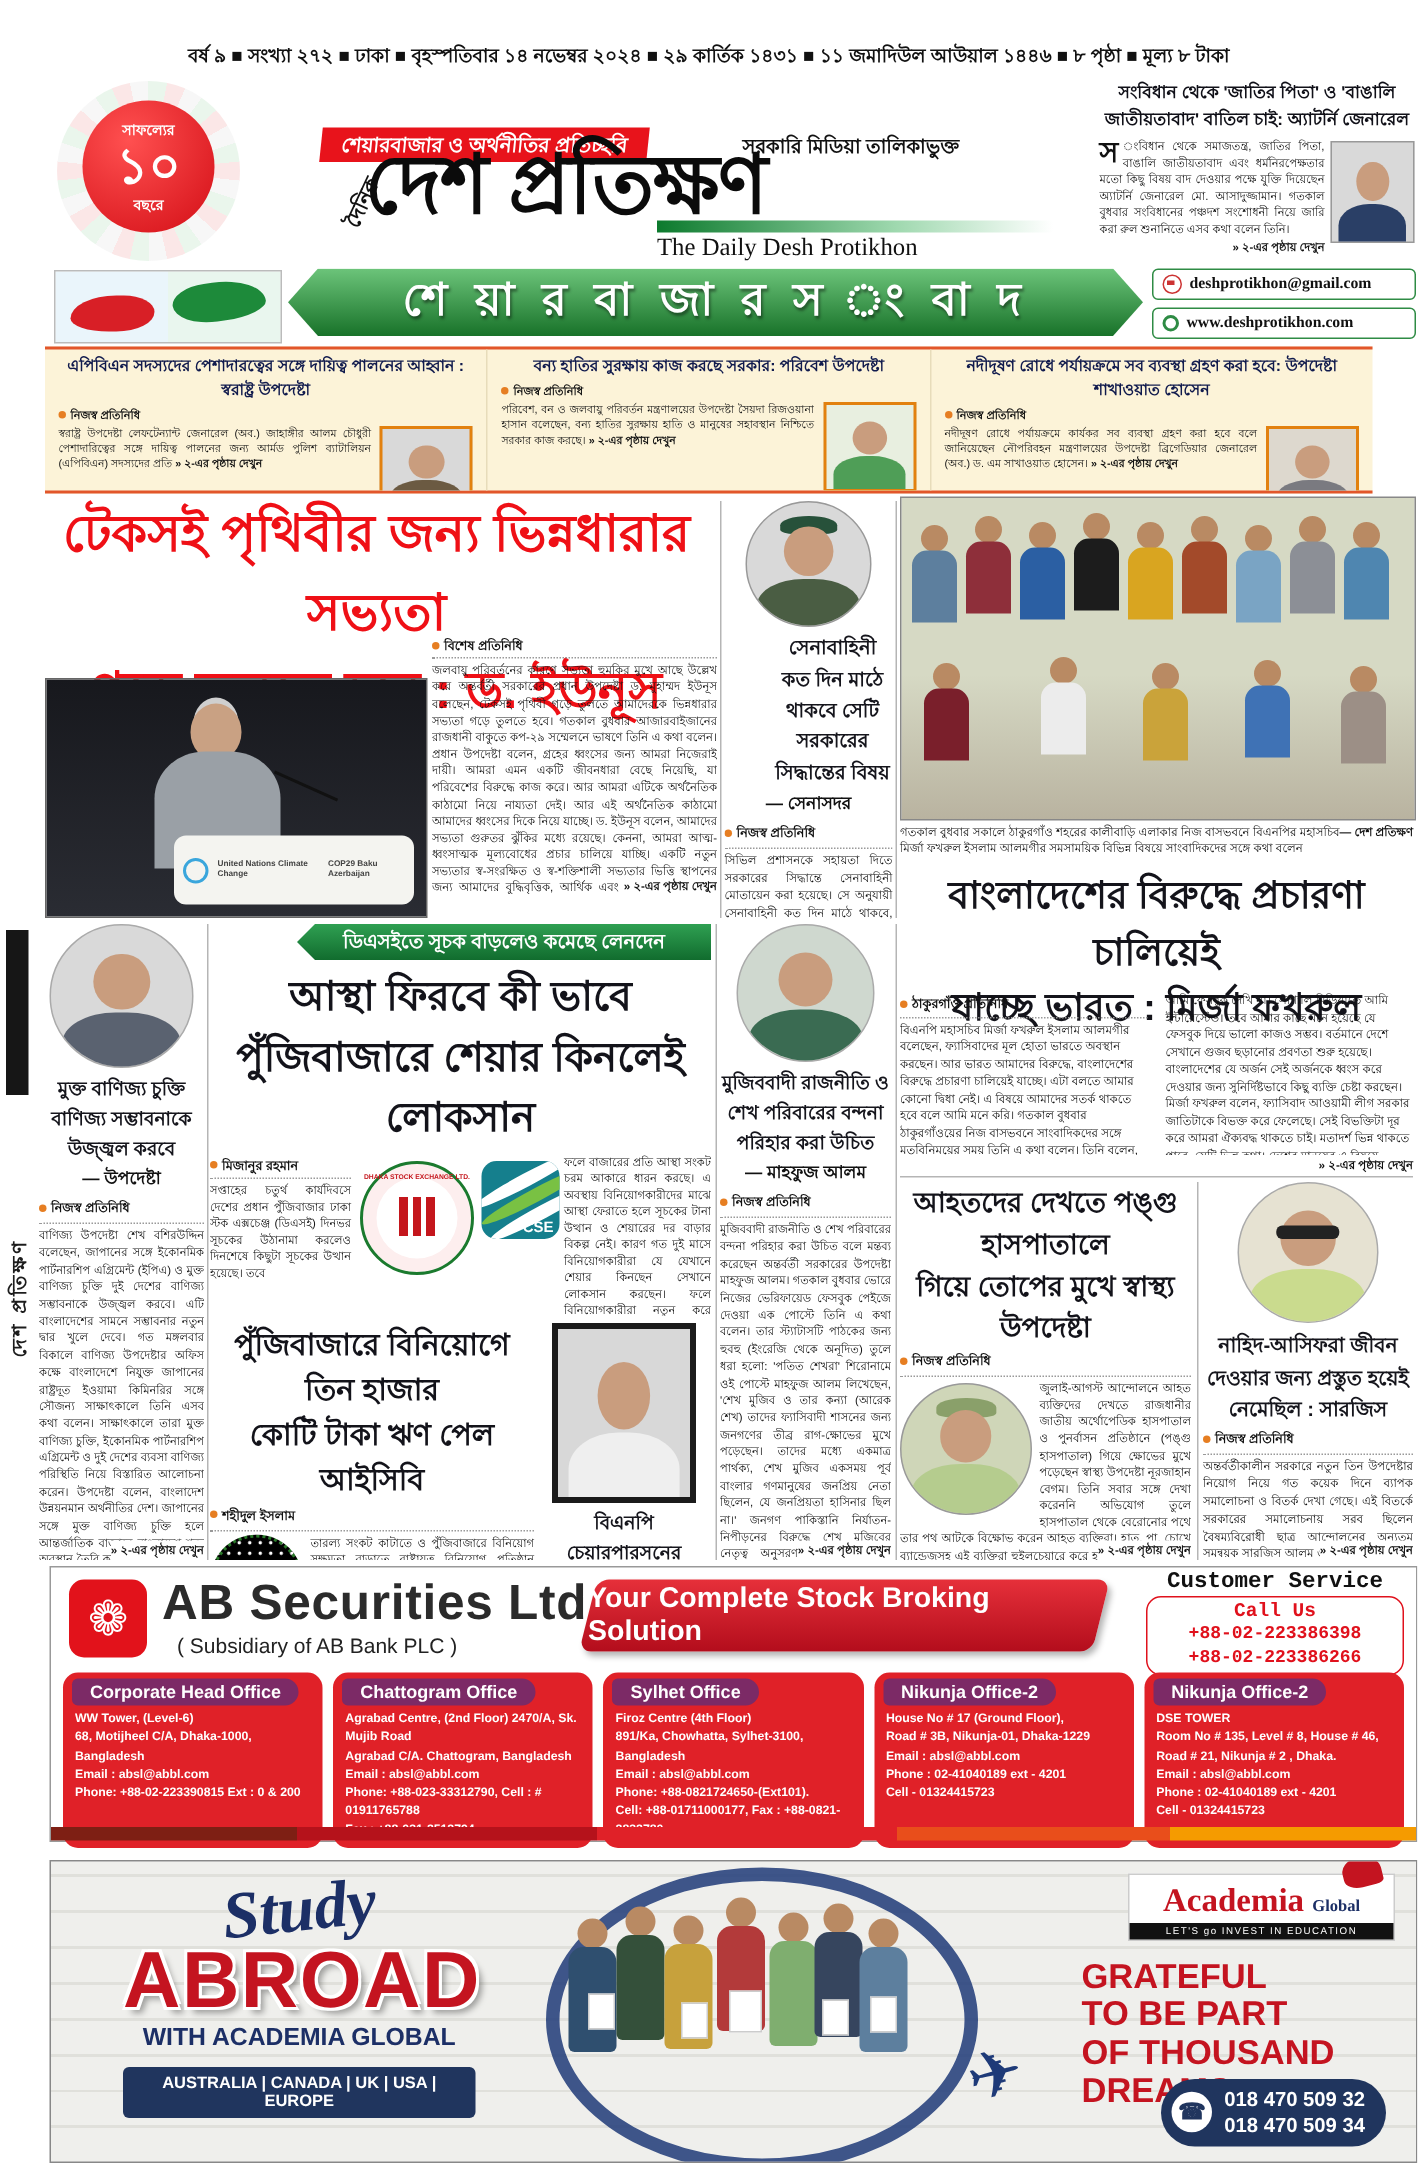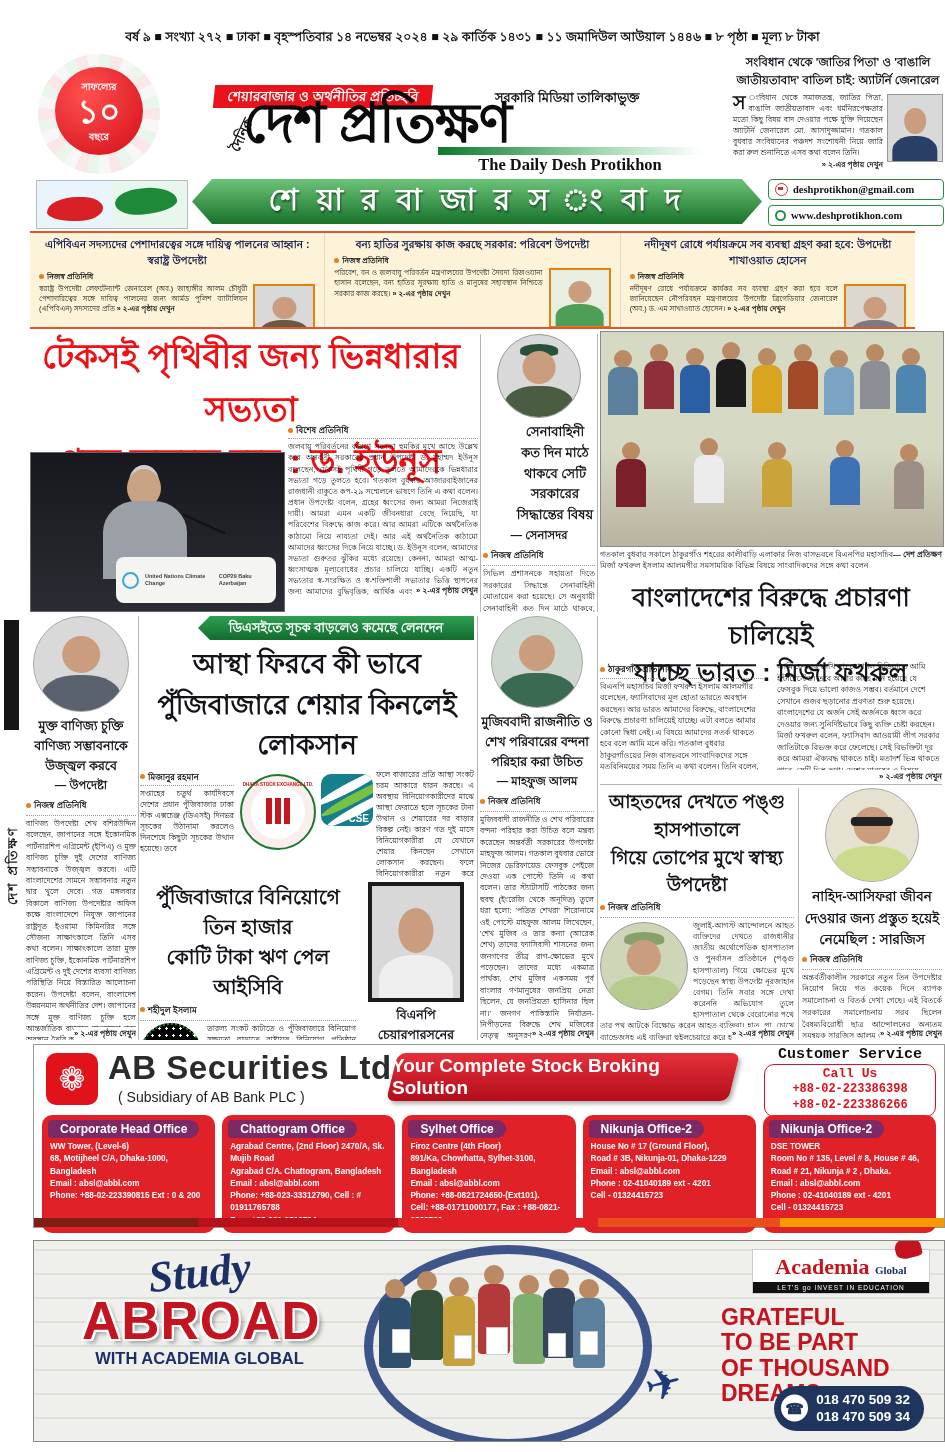--- a/index.html
+++ b/index.html
@@ -27,21 +27,21 @@
   .badge-ring{position:absolute;inset:0;border-radius:50%;background:repeating-conic-gradient(#eaf6ec 0 12deg,#fbe7e7 12deg 24deg,#f7f7f7 24deg 36deg);}
   .badge-core{position:absolute;left:17px;top:13px;width:88px;height:88px;border-radius:50%;background:radial-gradient(circle at 35% 30%,#ff5050,#d30e16);color:#fff;text-align:center;}
   .badge-core .l1{font-size:9.5px;margin-top:13px;font-weight:bold;}
   .badge-core .num{font-size:33px;font-weight:900;line-height:1.05;font-family:"Liberation Serif",serif;}
   .badge-core .l2{font-size:9.5px;font-weight:bold;}
   .slogan{left:214px;top:85px;width:218px;height:23px;background:#e8131b;color:#fff;font-weight:bold;font-size:13.5px;line-height:23px;text-align:center;transform:skewX(-6deg);}
   .daily{left:224px;top:146px;font-size:14px;font-weight:900;transform:rotate(-65deg);transform-origin:left top;}
   .logo-big{left:243px;top:92px;width:460px;font-size:55px;font-weight:900;letter-spacing:-1px;color:#0b0b0b;line-height:1.15;white-space:nowrap;}
   .listed{left:495px;top:88px;font-size:13px;font-weight:bold;}
   .green-rule{left:438px;top:147px;width:264px;height:8px;background:linear-gradient(90deg,#0c7a2d,#9ed8ae 60%,#ffffff);}
-  .eng-name{left:438px;top:155px;width:264px;text-align:center;font-family:"Liberation Serif",serif;font-weight:bold;font-size:16.5px;}
+  .eng-name{left:438px;top:155px;width:264px;text-align:left;font-family:"Liberation Serif",serif;font-weight:normal;font-size:16.5px;}
   .attorney{left:733px;top:54px;width:210px;height:122px;}
   .attorney .hl{font-size:11.5px;font-weight:bold;text-align:center;line-height:1.55;color:#101018;}
   .attorney .bd-txt{font-size:7.6px;line-height:1.45;margin-top:2px;}
   .attorney .photo{float:right;width:54px;height:66px;border:1px solid #999;margin:2px 0 2px 4px;}
   .attorney .cap{float:left;font-size:19px;font-weight:900;line-height:0.9;margin:2px 3px 0 0;}
   .attorney .more-r{text-align:right;font-size:7.6px;}
 
   
   .bullbear{left:36px;top:180px;width:150px;height:47px;border:1px solid #bbb;background:linear-gradient(90deg,#eaf5fb 50%,#e9f6ee 50%);}
   .bear{position:absolute;left:10px;bottom:7px;width:56px;height:24px;background:#d81f26;border-radius:60% 40% 50% 50%/70% 50% 60% 40%;}
@@ -498,20 +498,21 @@
       </div>
     </div>
     <div class="ab-strip"></div>
   </div>
 
   <div class="abs study">
     <div class="st-left">
       <div class="st-study">Study</div>
       <div class="st-abroad">ABROAD</div>
       <div class="st-with">WITH ACADEMIA GLOBAL</div>
+      <div class="st-countries">AUSTRALIA | CANADA | UK | USA | EUROPE</div>
     </div>
     <div class="st-collage">
       <div class="st-ring"></div>
       <span class="pp" style="--c:#2f4f6f;left:44px;top:36px"></span>
       <span class="pp" style="--c:#34503a;left:76px;top:28px"></span>
       <span class="pp" style="--c:#c7a13c;left:108px;top:34px"></span>
       <span class="pp" style="--c:#b33a3a;left:140px;top:22px;width:40px"></span>
       <span class="pp" style="--c:#7fae6f;left:178px;top:32px"></span>
       <span class="pp" style="--c:#36455e;left:208px;top:26px"></span>
       <span class="pp" style="--c:#5d7f9e;left:238px;top:36px"></span>

